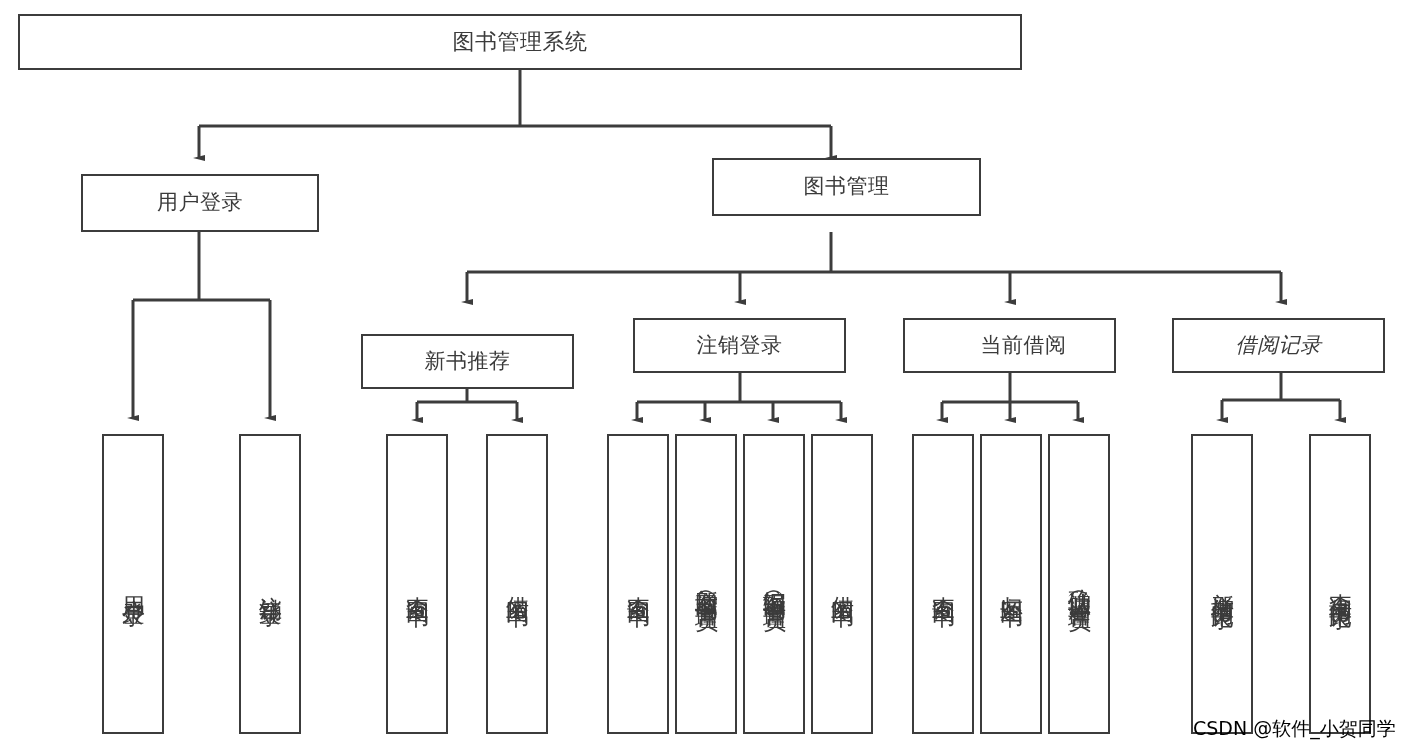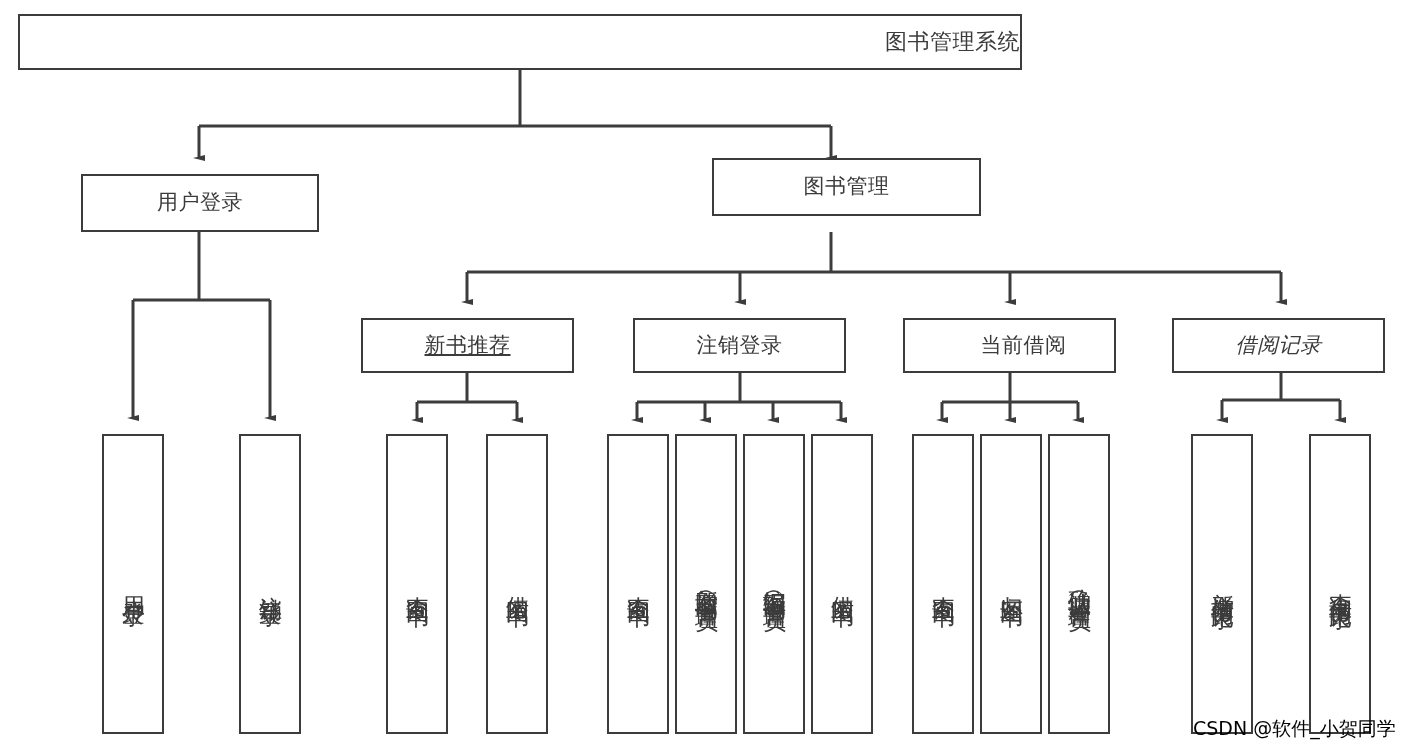--- a/index.html
+++ b/index.html
@@ -122,32 +122,32 @@
       <path d="M1010,402 L1010,420" marker-end="url(#arrow)"></path>
       <path d="M1078,402 L1078,420" marker-end="url(#arrow)"></path>
 
       <path d="M1281,373 L1281,400"></path>
       <path d="M1222,400 L1340,400"></path>
       <path d="M1222,400 L1222,420" marker-end="url(#arrow)"></path>
       <path d="M1340,400 L1340,420" marker-end="url(#arrow)"></path>
     </g>
   </svg>
 
-  <div class="node h root" style="left:18px; top:14px; width:1004px; height:56px;justify-content:flex-end;">
+  <div class="node h root" style="left:18px; top:14px; width:1004px; height:56px;">
     <span class="label">图书管理系统</span>
   </div>
 
   <div class="node h" style="left:81px; top:174px; width:238px; height:58px;">
     <span class="label">用户登录</span>
   </div>
   <div class="node h" style="left:712px; top:158px; width:269px; height:58px;">
     <span class="label">图书管理</span>
   </div>
 
-  <div class="node h" style="left:361px; top:318px; width:213px; height:55px;text-decoration:underline;">
+  <div class="node h" style="left:361px; top:334px; width:213px; height:55px;">
     <span class="label">新书推荐</span>
   </div>
   <div class="node h" style="left:633px; top:318px; width:213px; height:55px;">
     <span class="label">注销登录</span>
   </div>
   <div class="node h" style="left:903px; top:318px; width:213px; height:55px;padding-left:28px;">
     <span class="label">当前借阅</span>
   </div>
   <div class="node h" style="left:1172px; top:318px; width:213px; height:55px;font-style:italic;">
     <span class="label">借阅记录</span>

